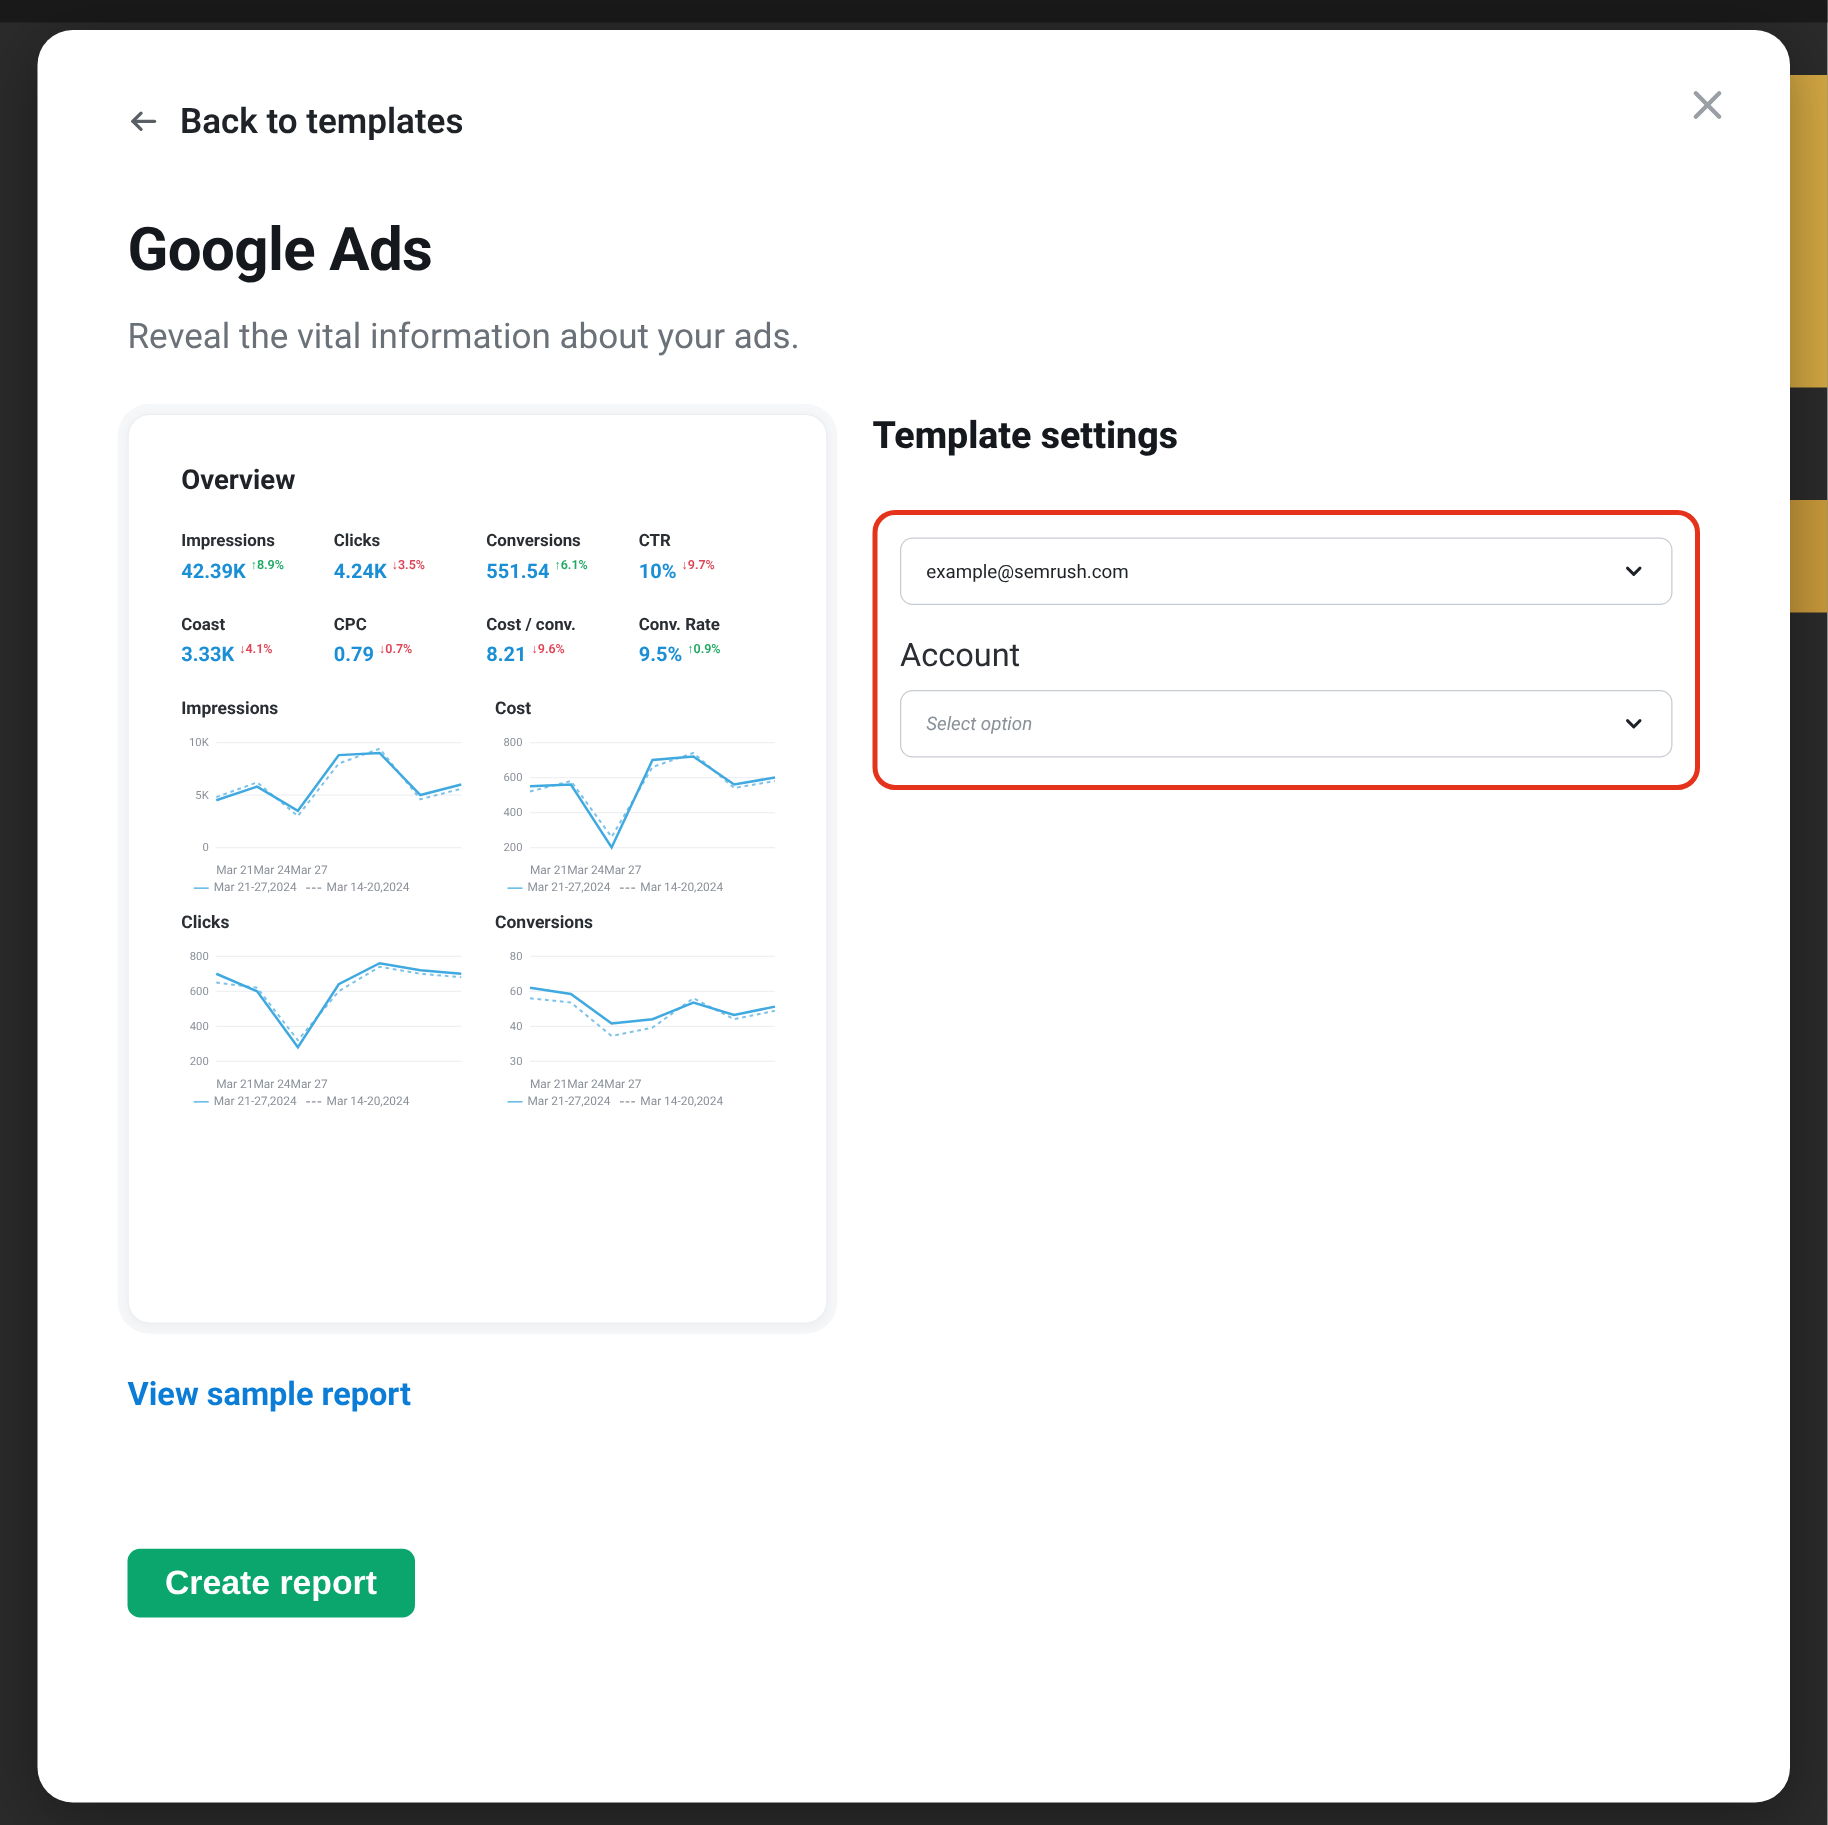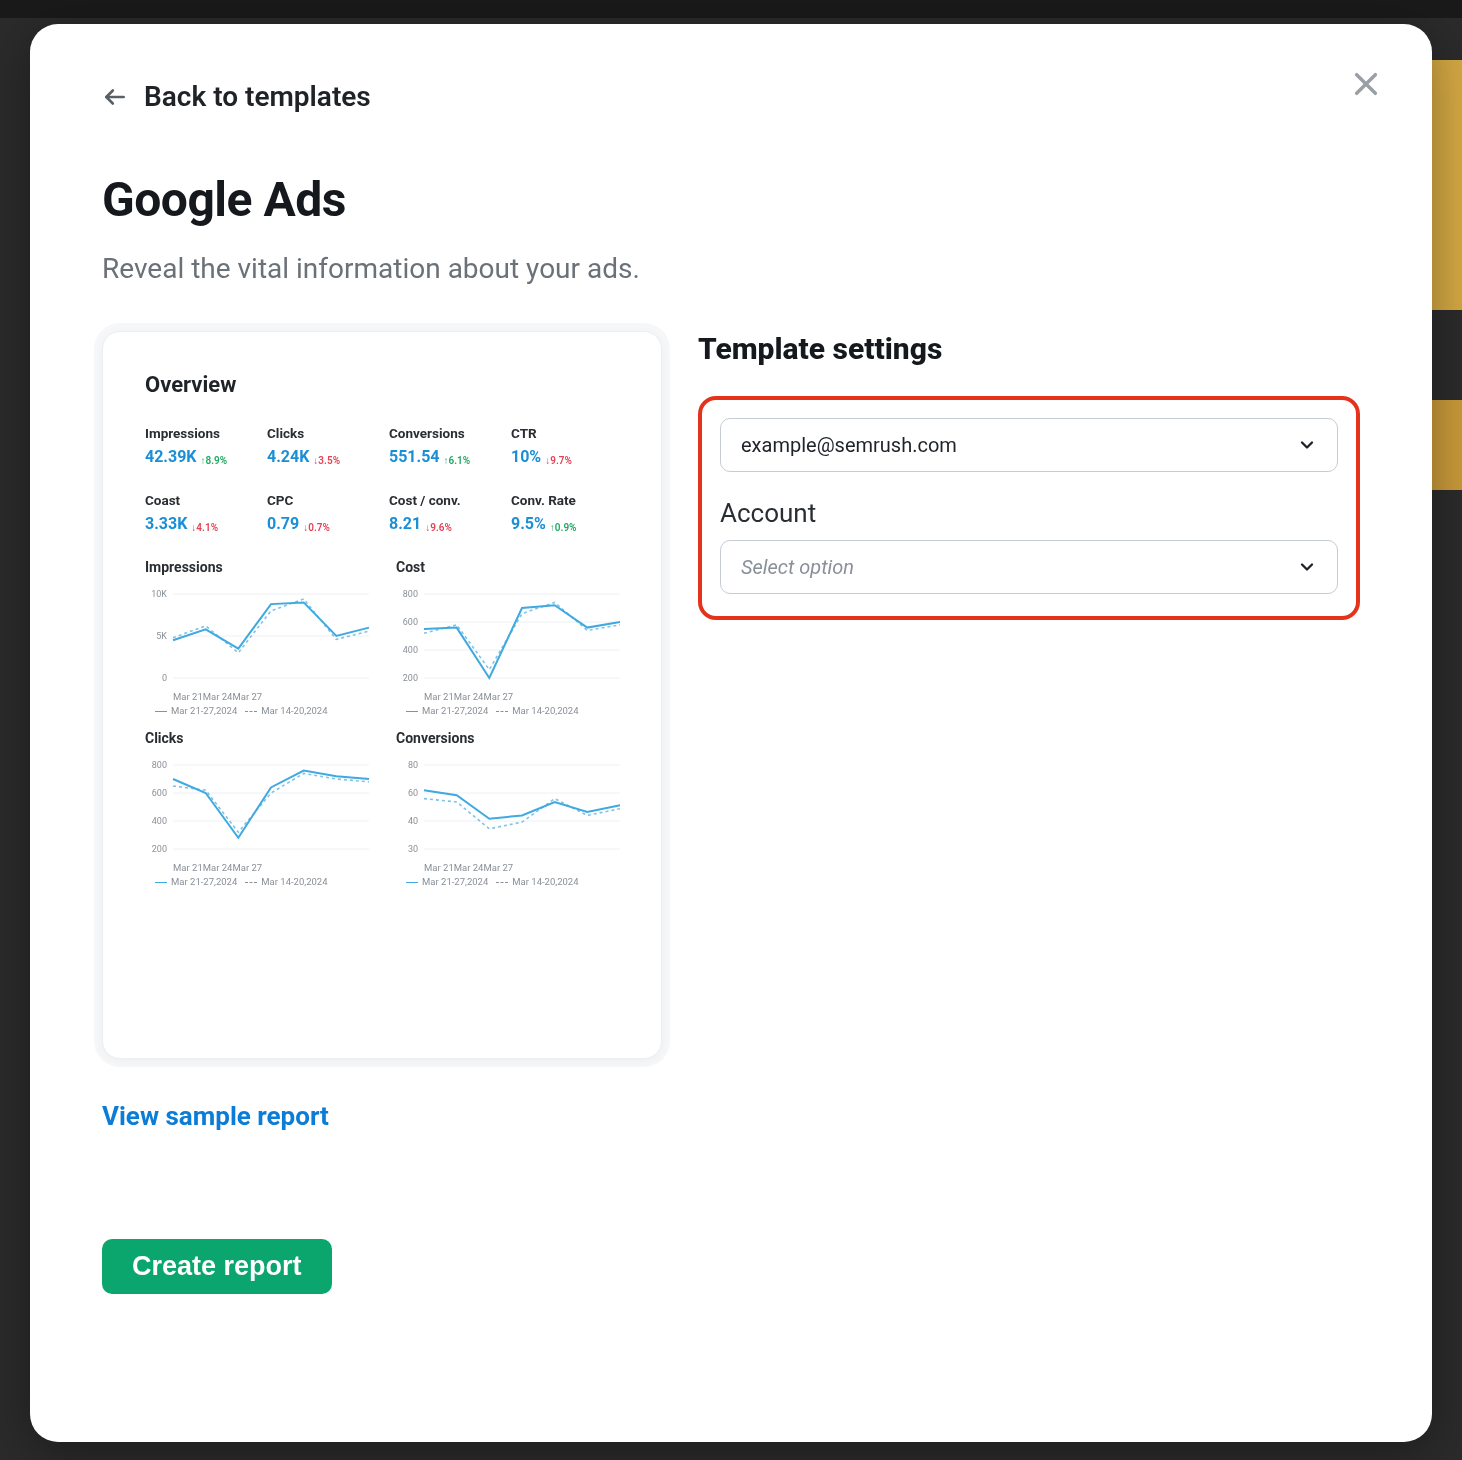--- a/index.html
+++ b/index.html
@@ -59,21 +59,21 @@
       border-radius: 18px;
       border: 1px solid #eceef1;
       box-shadow: 0 2px 10px rgba(0,0,0,0.04), 0 0 0 8px #f6f7f9;
       padding: 40px 28px 28px 42px;
       position: relative;
     }
     .preview-title { font-size: 22px; font-weight:700; color:#1f2328; margin-bottom: 28px; }
     .metrics-row { display:flex; margin-bottom: 26px; }
     .metric { flex:1; }
     .metric-label { font-size: 13.5px; font-weight:700; color:#2a2e33; margin-bottom:6px; }
-    .metric-valrow { display:flex; align-items:flex-end; gap:4px; }
+    .metric-valrow { display:flex; align-items:flex-start; gap:4px; }
     .metric-val { font-size: 16px; font-weight:700; color:#1b8fd6; }
     .metric-delta { font-size: 10px; font-weight:600; }
     .delta-up { color:#1fa863; }
     .delta-down { color:#e04455; }
 
     .charts-grid { display:grid; grid-template-columns: 1fr 1fr; gap: 14px 14px; margin-top: 10px; }
     .mini-chart {  }
     .mini-chart-title { font-size:14px; font-weight:700; color:#2a2e33; margin-bottom: 8px; }
     .mini-chart-canvas { width: 228px; height: 106px; position:relative; }
     .mini-chart-canvas svg { width:100%; height:100%; }
@@ -90,41 +90,41 @@
       background:#0aa66e;
       color:#fff;
       border:none;
       border-radius:10px;
       padding: 12px 30px;
       font-size: 27px;
       font-weight:700;
       cursor:pointer;
     }
 
-    .settings-title { font-size: 30px; font-weight:800; color:#15181c; margin-bottom: 30px; }
+    .settings-title { font-size: 30px; font-weight:800; color:#15181c; margin-bottom: 42px; }
     .highlight-box {
       border: 4px solid #e4321b;
       border-radius: 18px;
       padding: 18px 18px 22px 18px;
     }
     .field-label { font-size: 26px; color:#2a2e33; margin-bottom: 12px; margin-top: 4px;}
     .field-label.second { margin-top: 26px; }
     .dropdown {
       width: 100%;
       border:1px solid #c7ccd2;
       border-radius: 10px;
       height: 54px;
       display:flex;
       align-items:center;
       justify-content:space-between;
       padding: 0 20px 0 20px;
       cursor:pointer;
       background:#fff;
     }
-    .dropdown-text { font-size: 20px; color:#1f2328; }
+    .dropdown-text { font-size: 15px; color:#1f2328; }
     .dropdown-text.placeholder { color:#8a9098;font-style:italic; }
     .chevron { color:#1f2328; display:inline-flex; }
   </style>
 </head>
 <body>
 
 <div class="page-bg-stripe-top"></div>
 <div class="page-bg-gold1"></div>
 <div class="page-bg-gold2"></div>
 

